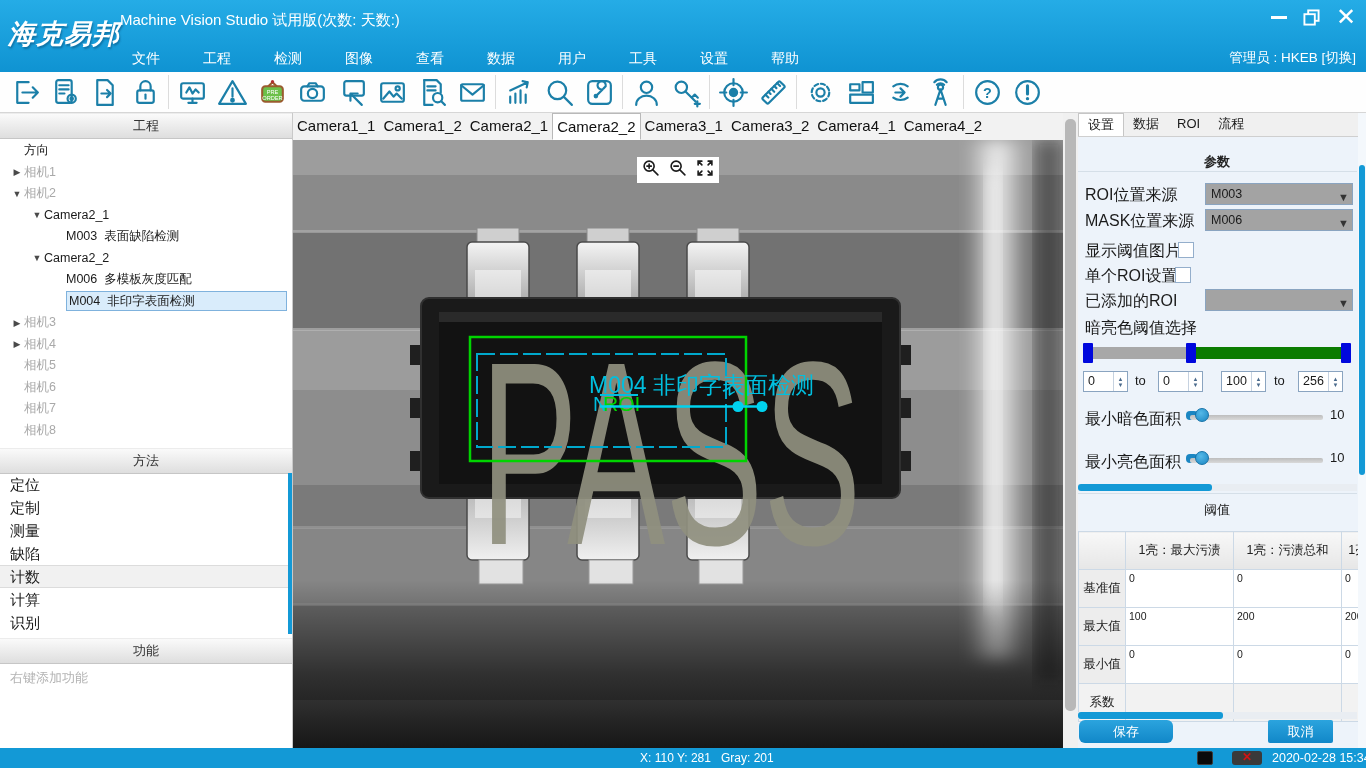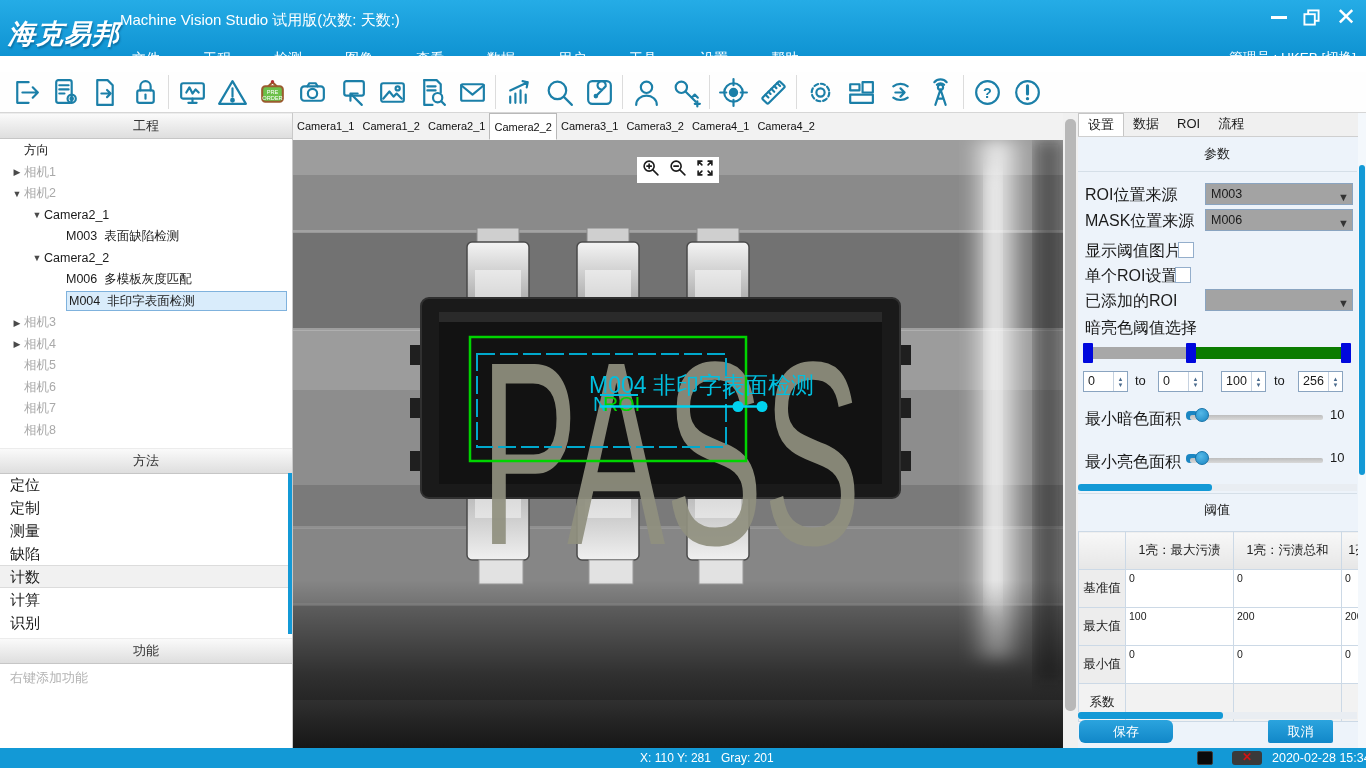--- a/index.html
+++ b/index.html
@@ -1,20 +1,20 @@
 <!DOCTYPE html>
 <html style="--accent: #1399d6;"><head>
 <meta charset="utf-8">
 <style>
   html,body{margin:0;padding:0;width:1366px;height:768px;overflow:hidden;
     font-family:"Liberation Sans",sans-serif;background:#fff;}
   .app{position:absolute;inset:0;width:1366px;height:768px;}
 
   
-  .titlebar{position:absolute;left:0;top:0;width:1366px;height:56px;
+  .titlebar{position:absolute;left:0;top:0;width:1366px;height:72px;
     background:linear-gradient(#25ace6,#0f93d2);}
   .logo{position:absolute;left:8px;top:16px;font-size:27px;font-weight:bold;color:#fff;
     font-style:italic;letter-spacing:1px;text-shadow:1px 2px 2px rgba(0,60,100,.45);}
   .apptitle{position:absolute;left:120px;top:11px;color:#fff;font-size:15px;}
   .win-controls{position:absolute;right:10px;top:2px;display:flex;gap:16px;align-items:center;height:30px;color:#fff;}
   .win-btn{cursor:default;display:flex;align-items:center;}
   .min-glyph{display:inline-block;width:16px;height:3px;background:#fff;}
   .close-glyph{font-size:24px;line-height:24px;}
   .menu{position:absolute;left:132px;top:46px;display:flex;gap:43px;color:#fff;font-size:14px;height:26px;align-items:center;}
   .menu-item{white-space:nowrap;}
@@ -43,21 +43,21 @@
   .method-row{height:23px;line-height:23px;padding-left:10px;font-size:15px;}
   .method-row.selected{background:#f1f1f1;border-top:1px solid #dcdcdc;border-bottom:1px solid #dcdcdc;
     height:21px;line-height:21px;}
   .method-scroll{position:absolute;right:0;top:360px;width:4px;height:161px;background:var(--accent,#1399d6);}
   .fn-hint{position:absolute;top:556px;left:10px;color:#b3b3b3;font-size:13px;}
 
   
   .center{position:absolute;left:293px;top:113px;width:770px;height:635px;}
   .cam-tabs{position:absolute;left:0;top:0;right:0;height:27px;background:#f2f2f2;
     border-bottom:1px solid #cfcfcf;display:flex;}
-  .cam-tab{padding:0 4px;font-size:11px;line-height:26px;color:#111;box-sizing:border-box;}
+  .cam-tab{padding:0 4px;font-size:15px;line-height:26px;color:#111;box-sizing:border-box;}
   .cam-tab.active{background:#fff;border:1px solid #b9b9b9;border-bottom:1px solid #fff;}
   .viewer{position:absolute;left:0;top:27px;width:770px;height:608px;background:#8a8a8a;overflow:hidden;}
   .zoombar{position:absolute;left:344px;top:17px;width:82px;height:26px;background:#fff;
     display:flex;align-items:center;justify-content:space-around;}
 
   
   .mid-scroll{position:absolute;left:1063px;top:113px;width:15px;height:635px;background:#f0f0f0;}
   .mid-scroll .thumb{position:absolute;left:2px;top:6px;width:11px;height:592px;background:#b8b8b8;border-radius:5px;}
 
   
@@ -535,21 +535,21 @@
       <div class="thumb"></div>
     </div>
 
   <div class="right-panel">
     <div class="rtabs" id="rtabs">
         <div class="rtab active">设置</div>
         <div class="rtab">数据</div>
         <div class="rtab">ROI</div>
         <div class="rtab">流程</div>
       </div>
-    <div class="sec-header" style="top:32px;">参数</div>
+    <div class="sec-header" style="top:40px;font-weight:bold;">参数</div>
     <div class="hr" style="top:58px;"></div>
     <div id="srcrows">
         <div class="prow" style="top: 70px;">
           <span class="plabel">ROI位置来源</span>
           <span class="dropdown">M003<span class="dd-arrow">▼</span></span>
         </div>
         <div class="prow" style="top: 96px;">
           <span class="plabel">MASK位置来源</span>
           <span class="dropdown">M006<span class="dd-arrow">▼</span></span>
         </div>

